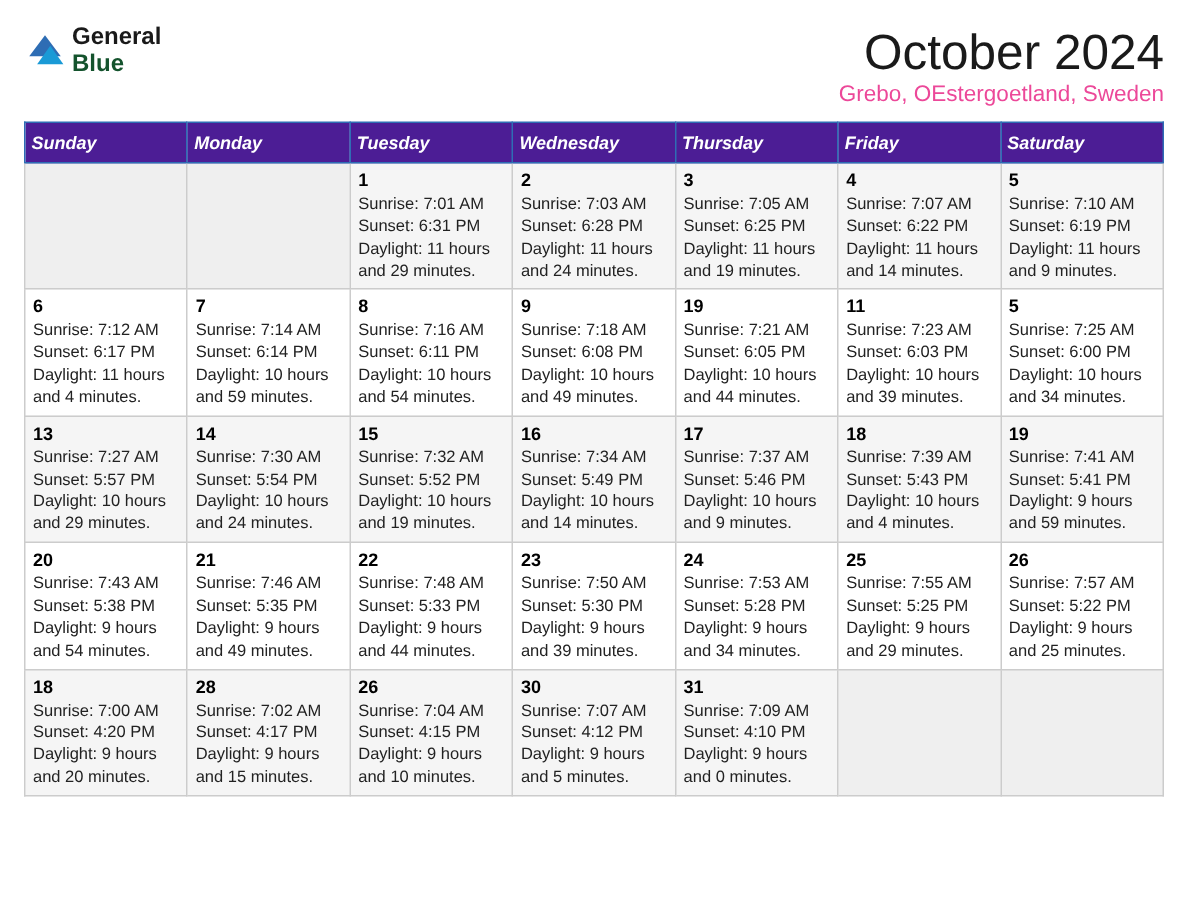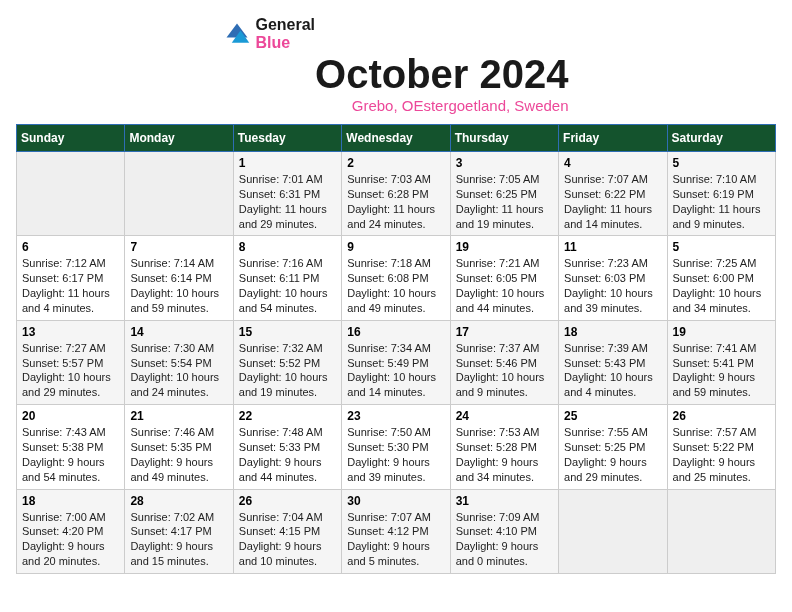--- a/index.html
+++ b/index.html
@@ -5,59 +5,59 @@
     * { box-sizing: border-box; margin: 0; padding: 0; }
     body {
       font-family: Arial, sans-serif;
       background: #fff;
       width: 792px;
       min-height: 612px;
       padding: 16px;
     }
     .header {
       display: flex;
-      justify-content: center;
+      justify-content: space-between;
       align-items: flex-start;
       margin-bottom: 10px;
     }
     .logo {
       display: flex;
       align-items: center;
       gap: 4px;
     }
     .logo-icon {
       width: 28px;
       height: 28px;
     }
     .title-block {
       text-align: right;
     }
     .month-title {
-      font-size: 40px;
-      font-weight: bold;
+      font-size: 33px;
+      font-weight: normal;
       color: #1a1a1a;
-      margin-top: 36px;
     }
     .location-title {
       font-size: 15px;
       color: #ec4899;
     }
     .calendar {
       width: 100%;
       border-collapse: collapse;
       font-size: 11px;
     }
     .calendar th {
-      background-color: #14532d;
+      background-color: #4c1d95;
       color: #fff;
       padding: 6px 4px;
       text-align: left;
       font-size: 12px;
       font-weight: bold;
       border: 1px solid #2e6db4;
+      font-style: italic;
     }
     .calendar td {
       border: 1px solid #ccc;
       vertical-align: top;
       padding: 4px 5px;
       width: 108px;
       min-height: 75px;
       background: #fff;
     }
     .calendar td.empty {
@@ -86,21 +86,21 @@
 
 <div class="header">
   <div class="logo">
     <svg class="logo-icon" viewBox="0 0 32 32" xmlns="http://www.w3.org/2000/svg">
       <rect x="0" y="0" width="32" height="32" fill="none"></rect>
       <polygon points="16,4 28,20 4,20" fill="#2e6db4"></polygon>
       <polygon points="20,12 30,26 10,26" fill="#1a9ad6"></polygon>
     </svg>
     <div>
       <div style="font-size:16px;font-weight:bold;color:#1a1a1a;line-height:1.1;">General</div>
-      <div style="font-size:16px;font-weight:bold;color:#ec4899;line-height:1.1;">Blue</div>
+      <div style="font-size:16px;font-weight:bold;color:#14532d;line-height:1.1;">Blue</div>
     </div>
   </div>
   <div class="title-block">
     <div class="month-title">October 2024</div>
     <div class="location-title">Grebo, OEstergoetland, Sweden</div>
   </div>
 </div>
 
 <table class="calendar">
   <thead>

